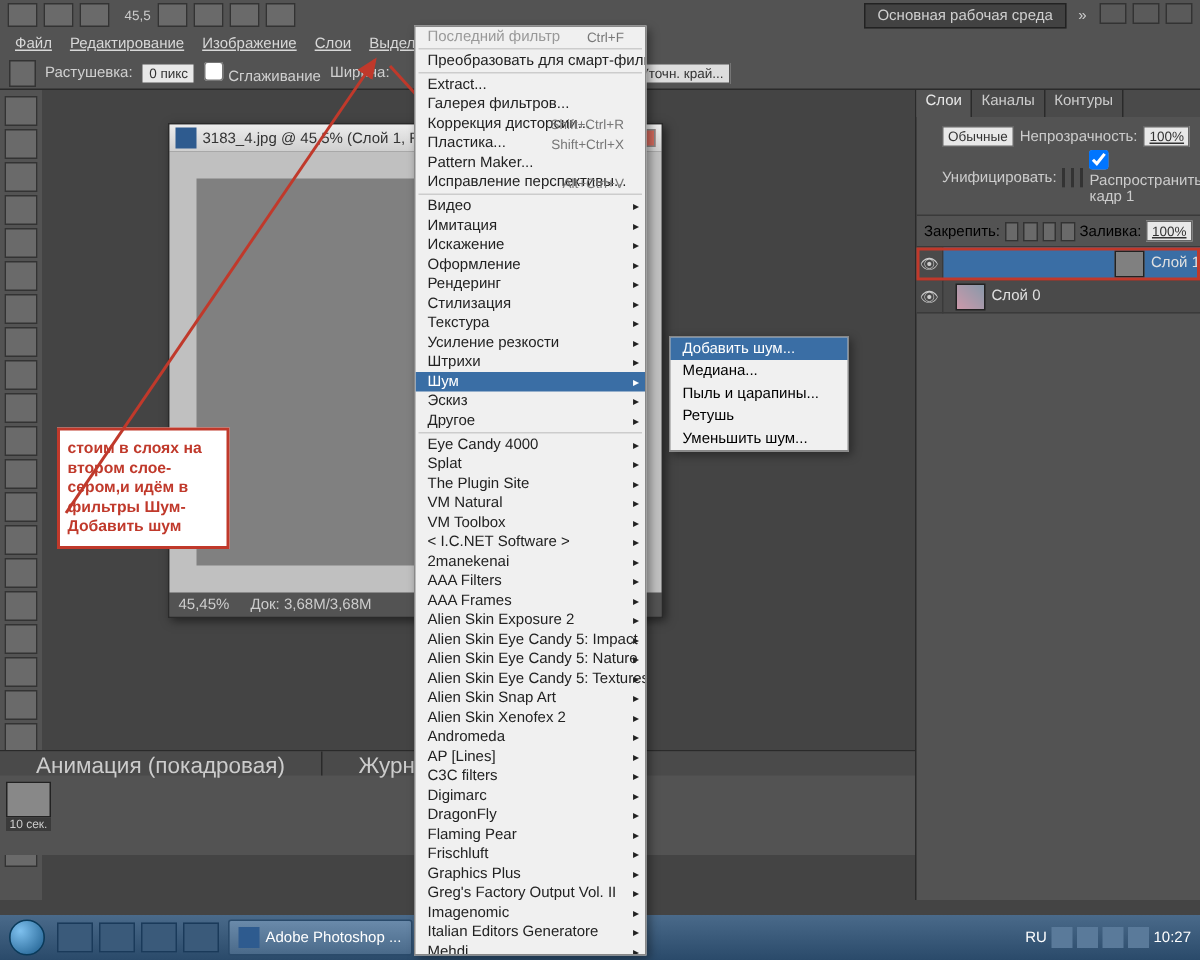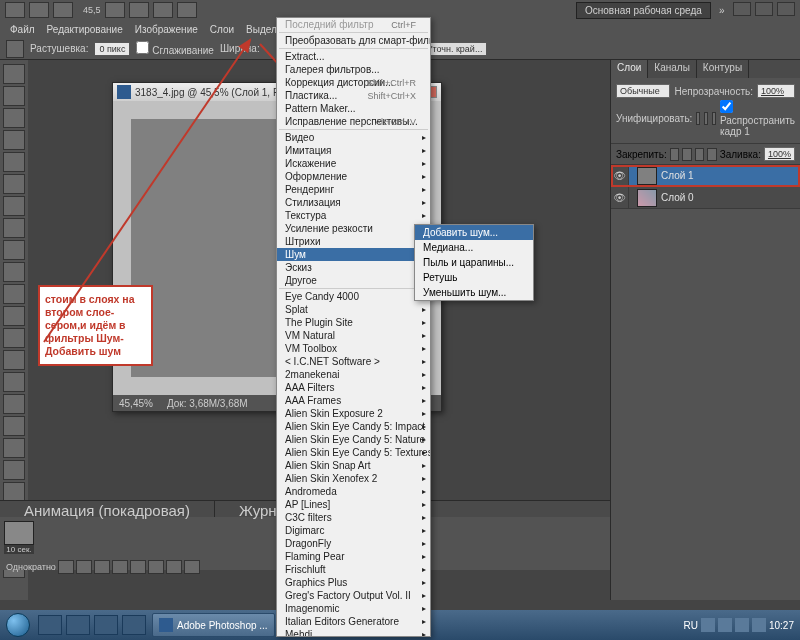--- a/index.html
+++ b/index.html
@@ -3,21 +3,21 @@
 <meta charset="utf-8">
 <style>
   * { box-sizing: border-box; margin: 0; padding: 0; font-family: Tahoma, Arial, sans-serif; font-size: 10px; }
   body { background: #444; width: 800px; height: 640px; overflow: hidden; position: relative; }
   .topbar { height: 20px; background: #535353; display: flex; align-items: center; padding: 0 5px; gap: 4px; }
   .topbar .icon-btn { width: 20px; height: 16px; background: #6a6a6a; border: 1px solid #333; }
   .topbar .spacer { flex: 1; }
   .workspace-btn { background: #424242; color: #d0d0d0; padding: 2px 8px; border: 1px solid #222; font-size: 10px; }
   .win-btns span { display: inline-block; width: 18px; height: 14px; background: #5a5a5a; border: 1px solid #333; margin-left: 1px; }
   .menubar { height: 18px; background: #535353; display: flex; align-items: center; padding: 0 4px; }
-  .menubar span { color: #d8d8d8; padding: 2px 6px; cursor: default; }
+  .menubar span { color: #d8d8d8; padding: 2px 6px; cursor: default; text-decoration: underline; }
   .menubar span.active { background: #3a6ea5; color: #fff; }
   .optionsbar { height: 22px; background: #535353; display: flex; align-items: center; padding: 0 6px; gap: 6px; color: #d0d0d0; border-bottom: 1px solid #2a2a2a; }
   .optionsbar .field { background: #e8e8e8; color: #333; padding: 1px 4px; border: 1px solid #555; font-size: 9px; }
   .optionsbar .check { display: inline-block; }
   .workspace { position: relative; height: 540px; }
   .toolbox { position: absolute; left: 0; top: 0; width: 28px; background: #535353; height: 540px; padding: 2px; }
   .toolbox .tool { width: 22px; height: 20px; background: #6a6a6a; border: 1px solid #333; margin: 2px auto; }
   .toolbox .swatches { width: 22px; height: 22px; margin: 6px auto; position: relative; }
   .toolbox .swatches .fg { width: 14px; height: 14px; background: #000; border: 1px solid #aaa; position: absolute; top: 0; left: 0; }
   .toolbox .swatches .bg { width: 14px; height: 14px; background: #fff; border: 1px solid #aaa; position: absolute; bottom: 0; right: 0; }
@@ -28,41 +28,41 @@
   .docwin .titlebar .wbtn { width: 18px; height: 12px; background: #d8d8d8; border: 1px solid #888; margin-left: 2px; }
   .docwin .titlebar .wbtn.close { background: #d46a5e; }
   .docwin .canvas-area { background: #c0c0c0; height: 294px; padding: 18px; position: relative; }
   .docwin .canvas-area .canvas { background: #808080; height: 100%; width: 100%; }
   .docwin .status { background: #535353; color: #ccc; height: 16px; display: flex; align-items: center; padding: 0 6px; gap: 14px; font-size: 9px; }
   .panels { position: absolute; right: 0; top: 0; width: 190px; height: 540px; background: #535353; border-left: 1px solid #2a2a2a; }
   .panel-tabs { display: flex; background: #4a4a4a; height: 18px; }
   .panel-tabs span { padding: 2px 6px; color: #ccc; border-right: 1px solid #2a2a2a; }
   .panel-tabs span.active { background: #535353; color: #e8e8e8; }
   .panel-body { padding: 4px 5px; color: #ccc; }
-  .panel-row { display: flex; align-items: center; gap: 4px; margin: 2px 0; font-size: 9px; }
+  .panel-row { display: flex; align-items: center; gap: 4px; margin: 2px 12px; font-size: 9px; }
   .dropdown { background: #e8e8e8; color: #333; height: 14px; border: 1px solid #666; padding: 0 3px; flex: 1; font-size: 9px; display: flex; align-items: center; }
   .pct-box { background: #e8e8e8; color: #333; height: 14px; width: 38px; border: 1px solid #666; padding: 0 3px; font-size: 9px; display: flex; align-items: center; text-decoration: underline; }
   .lock-row { display: flex; align-items: center; gap: 3px; border-top: 1px solid #3a3a3a; border-bottom: 1px solid #3a3a3a; padding: 3px 5px; font-size: 9px; }
   .lock-row .mini-icon { width: 13px; height: 13px; background: #6a6a6a; border: 1px solid #333; }
   .layers-list { background: #4a4a4a; }
   .layer-row { display: flex; align-items: center; height: 22px; border-bottom: 1px solid #3a3a3a; }
   .layer-row .eye { width: 18px; height: 22px; display: flex; align-items: center; justify-content: center; border-right: 1px solid #3a3a3a; color: #ccc; }
   .layer-row .thumb { width: 20px; height: 18px; background: #aaa; margin: 0 4px; border: 1px solid #222; }
   .layer-row .lname { color: #e0e0e0; font-size: 10px; }
   .layer-row.selected { outline: 2px solid #c0392b; outline-offset: -2px; }
-  .layer-row.selected .lname-area { background: #3a6ea5; flex: 1; height: 100%; display: flex; align-items: center; padding-left: 4px; color: #fff; }
+  .layer-row.selected .lname-area { background: #3a6ea5; flex: 1; height: 100%; display: flex; align-items: center; padding-left: 4px; color: #fff; justify-content: flex-end; }
   .layer-row .lname-area { flex: 1; height: 100%; display: flex; align-items: center; padding-left: 4px; }
   .filter-menu { position: absolute; left: 276px; top: 17px; width: 155px; background: #f0f0f0; border: 1px solid #888; box-shadow: 2px 2px 6px rgba(0,0,0,0.4); z-index: 100; max-height: 620px; overflow: hidden; }
   .filter-menu .item { padding: 1px 14px 1px 8px; color: #222; position: relative; font-size: 10px; line-height: 12px; height: 13px; white-space: nowrap; }
   .filter-menu .item.disabled { color: #999; }
   .filter-menu .item.sub::after { content: "▸"; position: absolute; right: 4px; font-size: 8px; }
   .filter-menu .item.selected { background: #3a6ea5; color: #fff; }
   .filter-menu .sep { height: 1px; background: #ccc; margin: 1px 2px; }
   .filter-menu .item .shortcut { position: absolute; right: 14px; color: #777; font-size: 9px; }
-  .submenu { position: absolute; left: 414px; top: 224px; width: 120px; background: #f0f0f0; border: 1px solid #888; box-shadow: 2px 2px 6px rgba(0,0,0,0.4); z-index: 101; }
+  .submenu { position: absolute; left: 446px; top: 224px; width: 120px; background: #f0f0f0; border: 1px solid #888; box-shadow: 2px 2px 6px rgba(0,0,0,0.4); z-index: 101; }
   .submenu .item { padding: 1px 8px; font-size: 10px; line-height: 13px; }
   .submenu .item.selected { background: #3a6ea5; color: #fff; }
   .annotation { position: absolute; left: 38px; top: 285px; width: 115px; background: #fff; border: 2px solid #c0392b; padding: 6px 5px; color: #c0392b; font-size: 10.5px; line-height: 13px; z-index: 50; font-weight: bold; }
   svg.arrows { position: absolute; left: 0; top: 0; z-index: 90; pointer-events: none; }
   .bottom-panel { position: absolute; left: 0; bottom: 30px; width: 610px; height: 70px; background: #535353; border-top: 1px solid #2a2a2a; }
   .bottom-panel .tabs { display: flex; height: 16px; background: #4a4a4a; }
   .bottom-panel .tabs span { padding: 1px 24px; color: #ccc; font-size: 15px; border-right: 1px solid #2a2a2a; }
   .bottom-panel .frames { padding: 4px; display: flex; gap: 4px; }
   .bottom-panel .frame { width: 30px; }
   .bottom-panel .frame .f-thumb { height: 24px; background: #888; border: 1px solid #222; }
@@ -218,31 +218,20 @@
   <div class="bottom-panel">
     <div class="tabs">
       <span class="active">Анимация (покадровая)</span>
       <span>Журнал измерений</span>
     </div>
     <div class="frames">
       <div class="frame">
         <div class="f-thumb"></div>
         <div class="f-label">10 сек.</div>
       </div>
-    </div>
-    <div class="controls">
-      <span>Однократно</span>
-      <div class="btn"></div>
-      <div class="btn"></div>
-      <div class="btn"></div>
-      <div class="btn"></div>
-      <div class="btn"></div>
-      <div class="btn"></div>
-      <div class="btn"></div>
-      <div class="btn"></div>
     </div>
   </div>
 </div>
 
 <div class="filter-menu" id="filter-menu">
     <div class="item disabled">Последний фильтр<span class="shortcut">Ctrl+F</span></div>
     <div class="sep"></div>
     <div class="item ">Преобразовать для смарт-фильтров</div>
     <div class="sep"></div>
     <div class="item ">Extract...</div>

